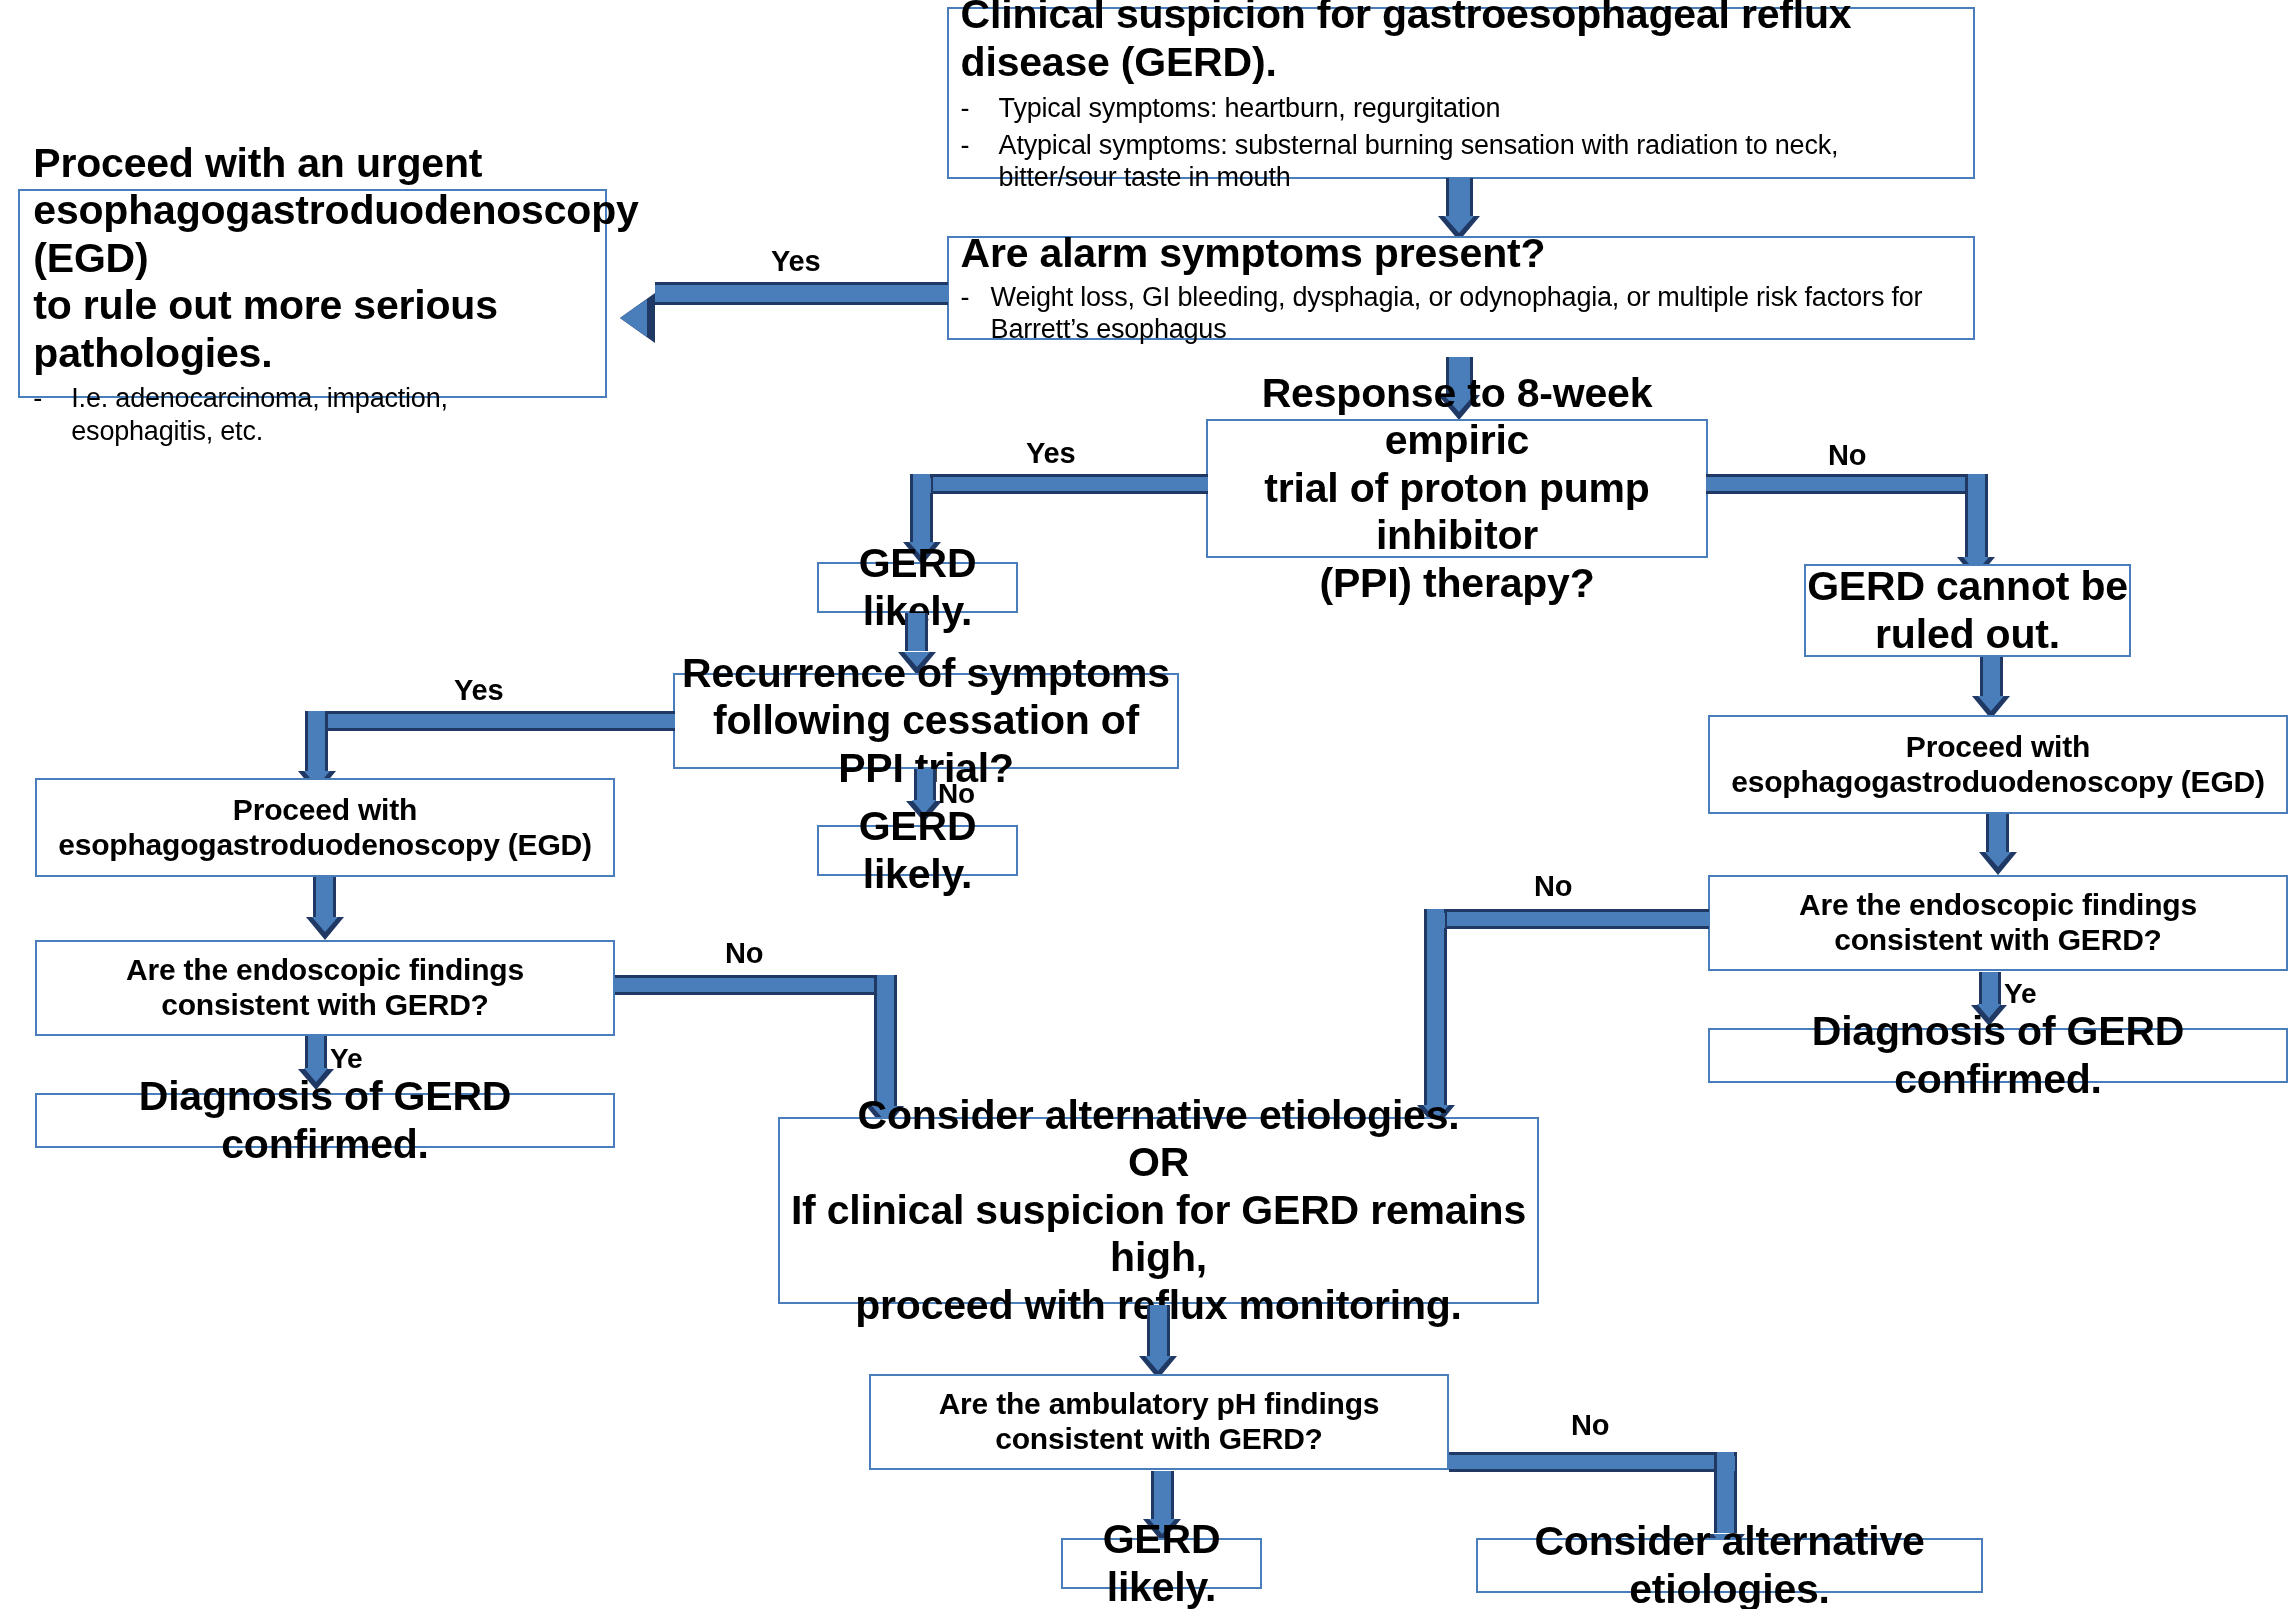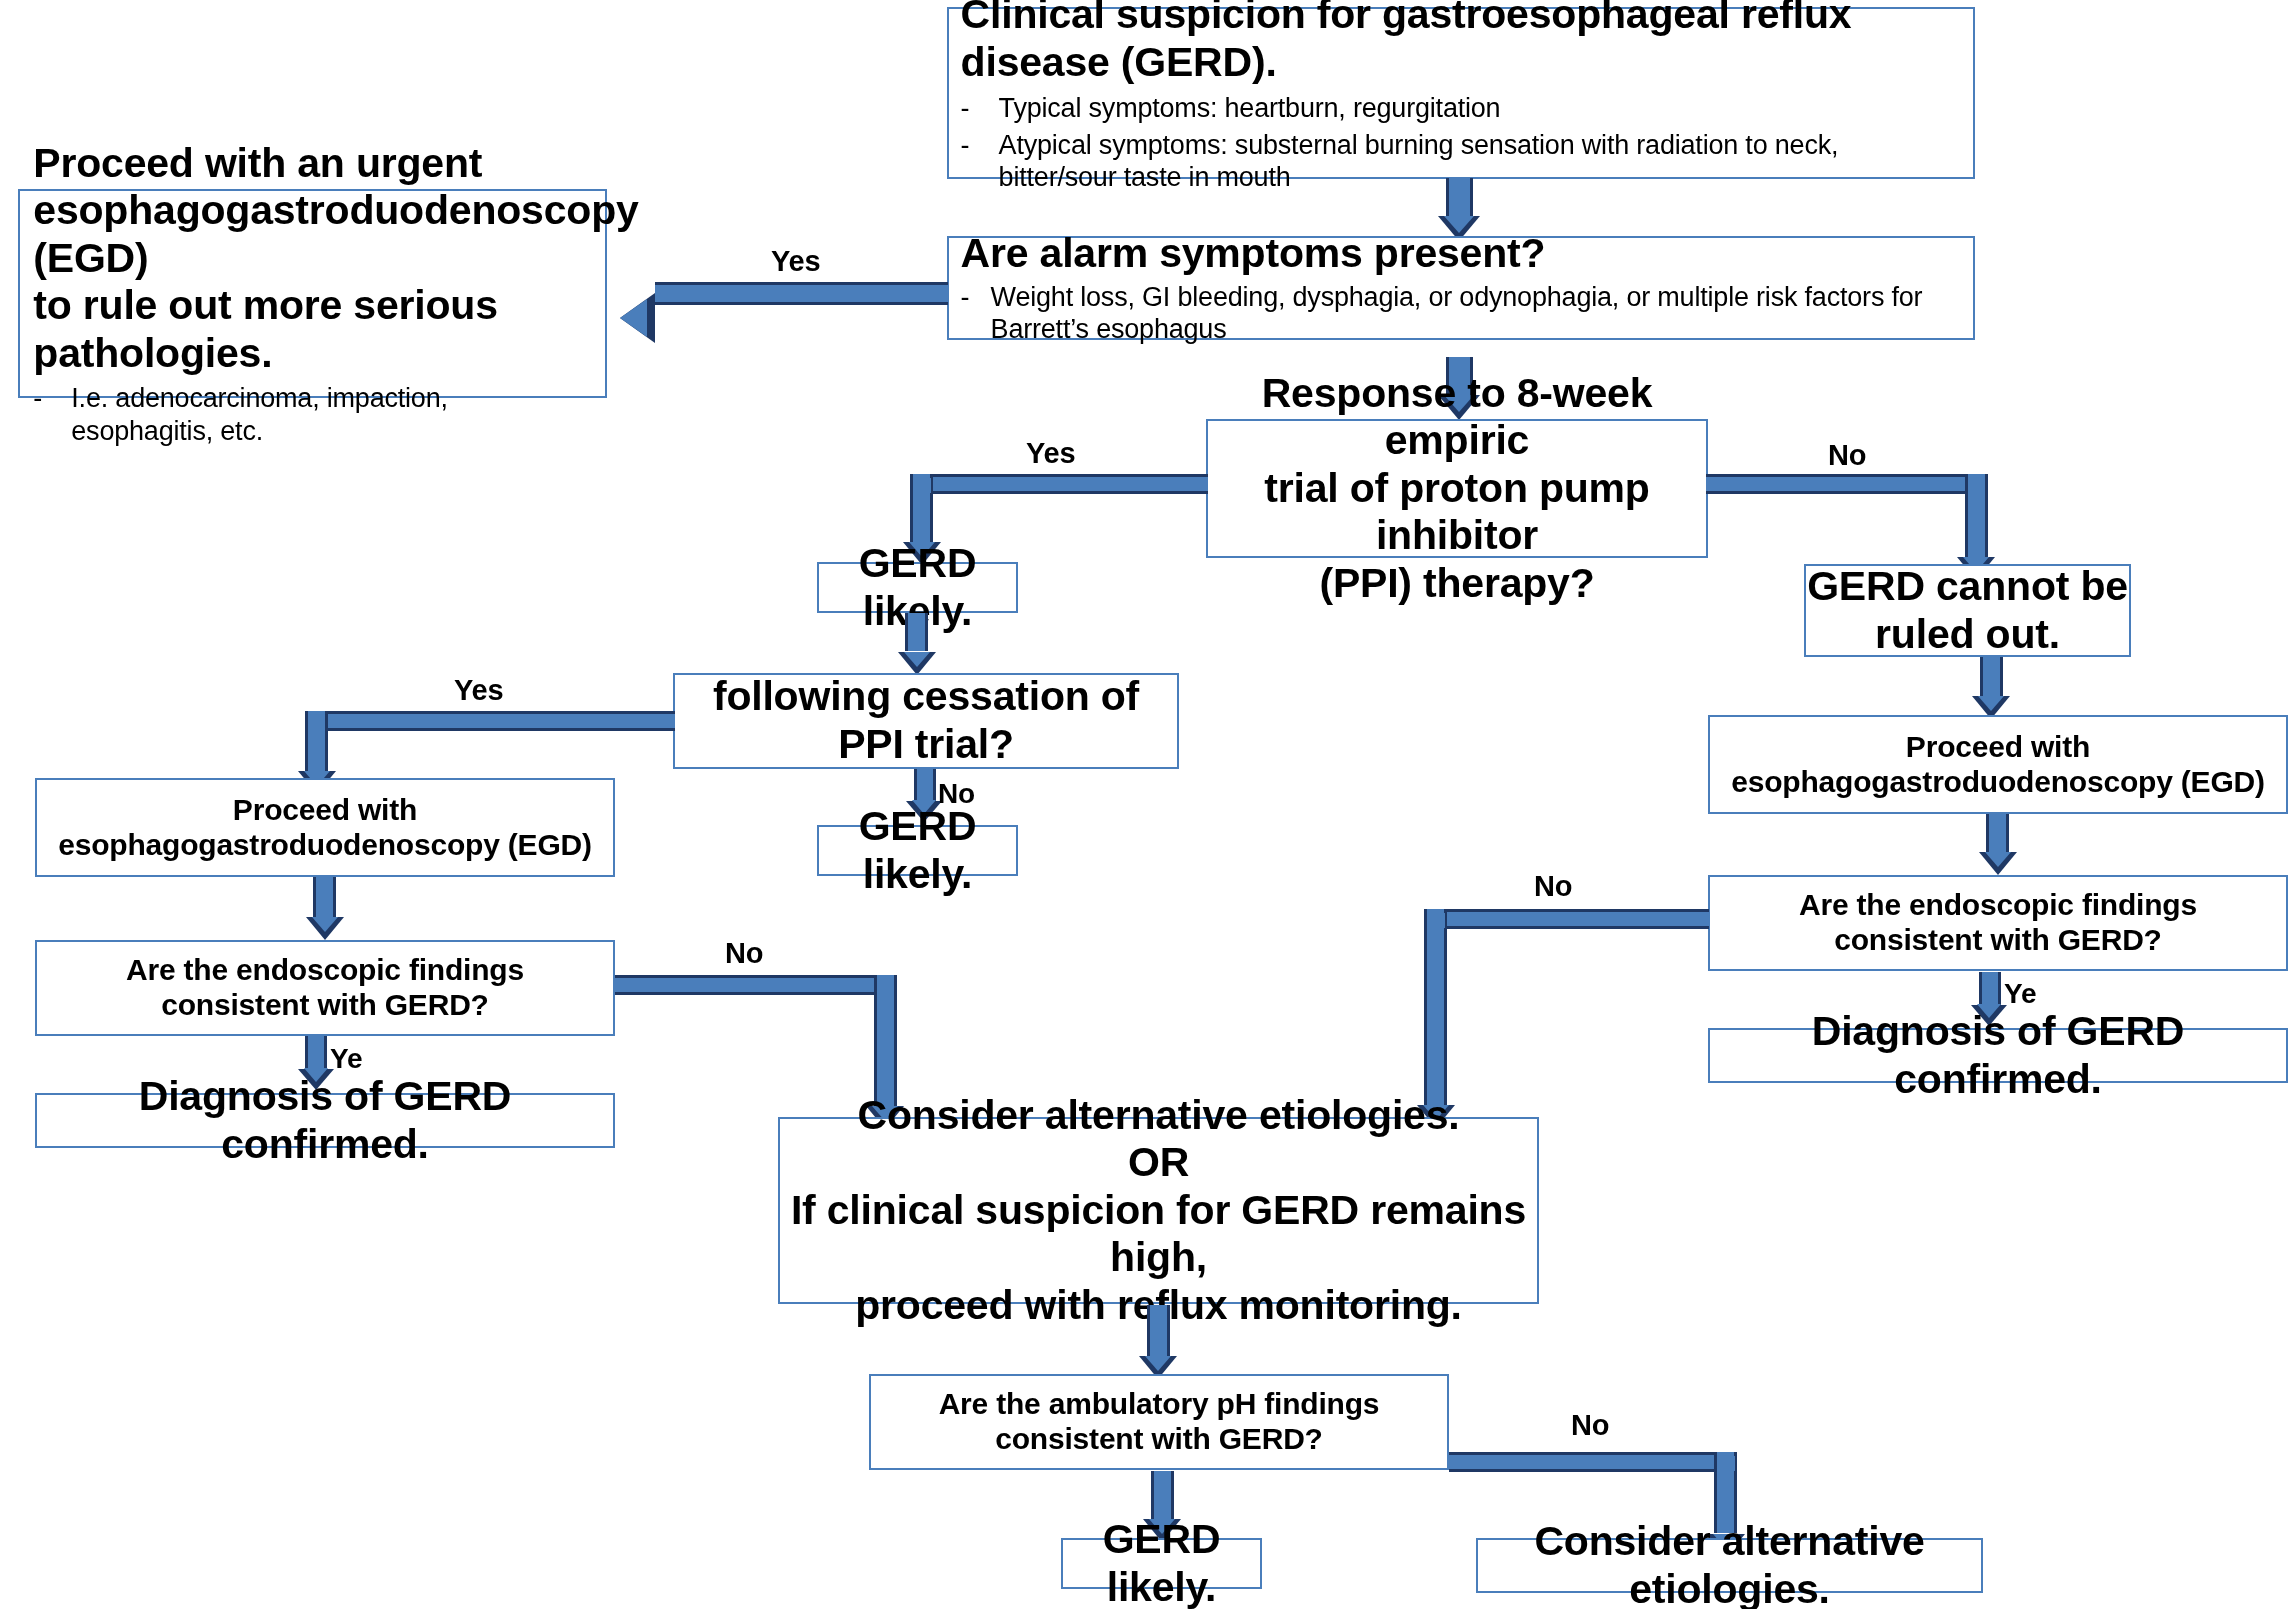--- a/index.html
+++ b/index.html
@@ -194,20 +194,21 @@
     <div class="hd">GERD likely.</div>
   </div>
 
   <div class="vshaft" style="left:905px;top:613px;width:23px;height:38px;"></div>
   <div class="headD" style="--hw:19px;--hh:23px;left:898px;top:652px;">
       <i></i>
     </div>
 
   <div class="node center" style="left:673px;top:673px;width:506px;height:96px;">
     <div style="width:100%;">
+      <div class="hd">Recurrence of symptoms</div>
       <div class="hd">following cessation of PPI trial?</div>
     </div>
   </div>
 
   <div class="hshaft" style="left:305px;top:711px;width:370px;height:20px;"></div>
   <div class="vshaft" style="left:305px;top:711px;width:23px;height:60px;"></div>
   <div class="elbow" style="left:308px;top:715px;width:16.6px;height:15px;"></div>
   <div class="headD" style="--hw:19px;--hh:23px;left:298px;top:771px;">
       <i></i>
     </div>

